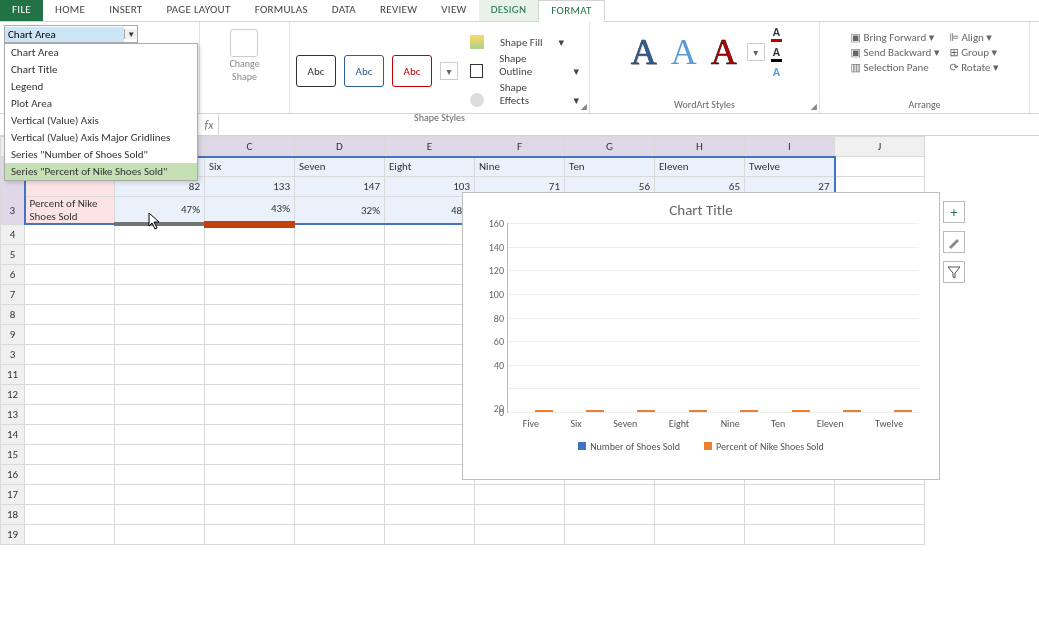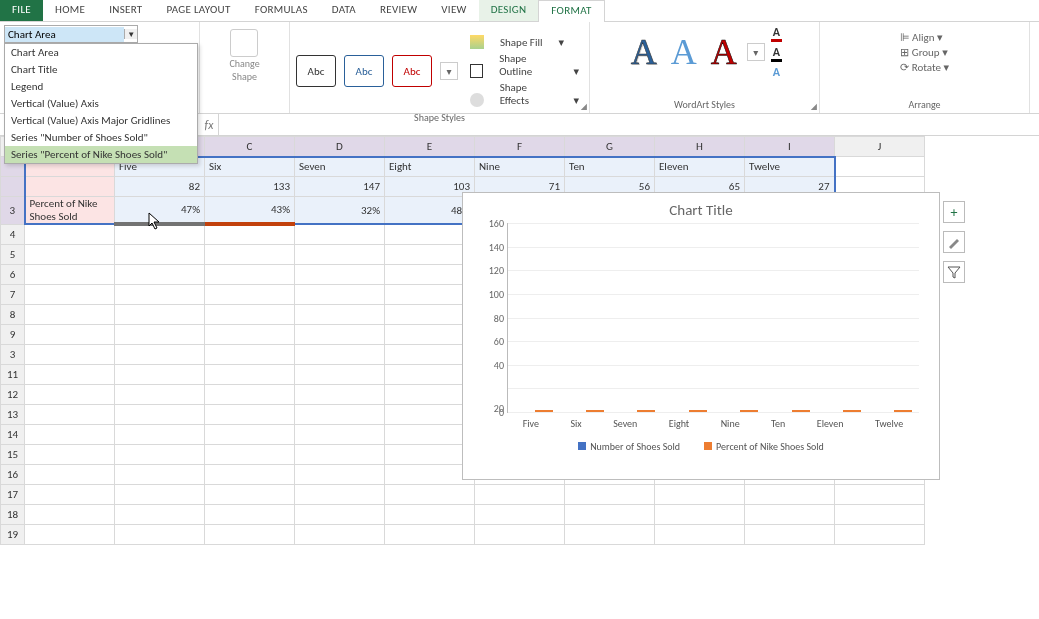--- a/index.html
+++ b/index.html
@@ -97,20 +97,21 @@
 <div class="ribbon">
 
   <div class="selbox">
     <input value="Chart Area" style="">
     <div class="arrow">▼</div>
   </div>
   <div class="dropdown" id="dd">
       <div class="opt">Chart Area</div>
       <div class="opt">Chart Title</div>
       <div class="opt">Legend</div>
+      <div class="opt">Plot Area</div>
       <div class="opt">Vertical (Value) Axis</div>
       <div class="opt">Vertical (Value) Axis Major Gridlines</div>
       <div class="opt">Series "Number of Shoes Sold"</div>
       <div class="opt hover">Series "Percent of Nike Shoes Sold"</div>
     </div>
 
   <div class="group" style="width:200px;">
     <div style="flex:1"></div>
     <div class="group-label">ert Shapes</div>
   </div>
@@ -155,20 +156,25 @@
         <span style="font-weight:bold;border-bottom:3px solid #000;padding:0 2px;">A</span>
         <span style="font-weight:bold;color:#5b9bd5;padding:0 2px;">A</span>
       </div>
     </div>
     <div class="group-label">WordArt Styles</div>
     <div class="launcher">◢</div>
   </div>
 
   <div class="group" style="width:210px;">
     <div style="display:flex; gap:10px; padding-top:4px;">
+      <div class="arrange-col">
+        <div>▣ <span>Bring Forward</span> ▾</div>
+        <div>▣ <span>Send Backward</span> ▾</div>
+        <div>▥ <span>Selection Pane</span></div>
+      </div>
       <div class="arrange-col">
         <div>⊫ <span>Align</span> ▾</div>
         <div>⊞ <span>Group</span> ▾</div>
         <div>⟳ <span>Rotate</span> ▾</div>
       </div>
     </div>
     <div class="group-label">Arrange</div>
   </div>
 </div>
 
@@ -223,21 +229,21 @@
           <td class="right boxcell" style="">71</td>
           <td class="right boxcell" style="">56</td>
           <td class="right boxcell" style="">65</td>
           <td class="right boxcell" style="border-right:2px solid #4472c4;">27</td>
           <td></td>
         </tr>
         <tr class="databox">
           <th class="row sel">3</th>
           <td class="left selA" style="border-left:2px solid #4472c4;border-bottom:2px solid #4472c4;">Percent of Nike Shoes Sold</td>
           <td class="right boxcell" style="border-bottom:4px solid #737373;">47%</td>
-          <td class="right boxcell" style="border-bottom:4px solid #c2410c;">43%</td>
+          <td class="right boxcell" style="border-bottom:7px solid #c2410c;">43%</td>
           <td class="right boxcell" style="border-bottom:2px solid #4472c4;">32%</td>
           <td class="right boxcell" style="border-bottom:2px solid #4472c4;">48%</td>
           <td class="right boxcell" style="border-bottom:2px solid #4472c4;">55%</td>
           <td class="right boxcell" style="border-bottom:2px solid #4472c4;">66%</td>
           <td class="right boxcell" style="border-bottom:2px solid #4472c4;">74%</td>
           <td class="right boxcell" style="border-bottom:2px solid #4472c4;border-right:2px solid #4472c4;">82%</td>
           <td></td>
         </tr>
         <tr>
           <th class="row">4</th>

